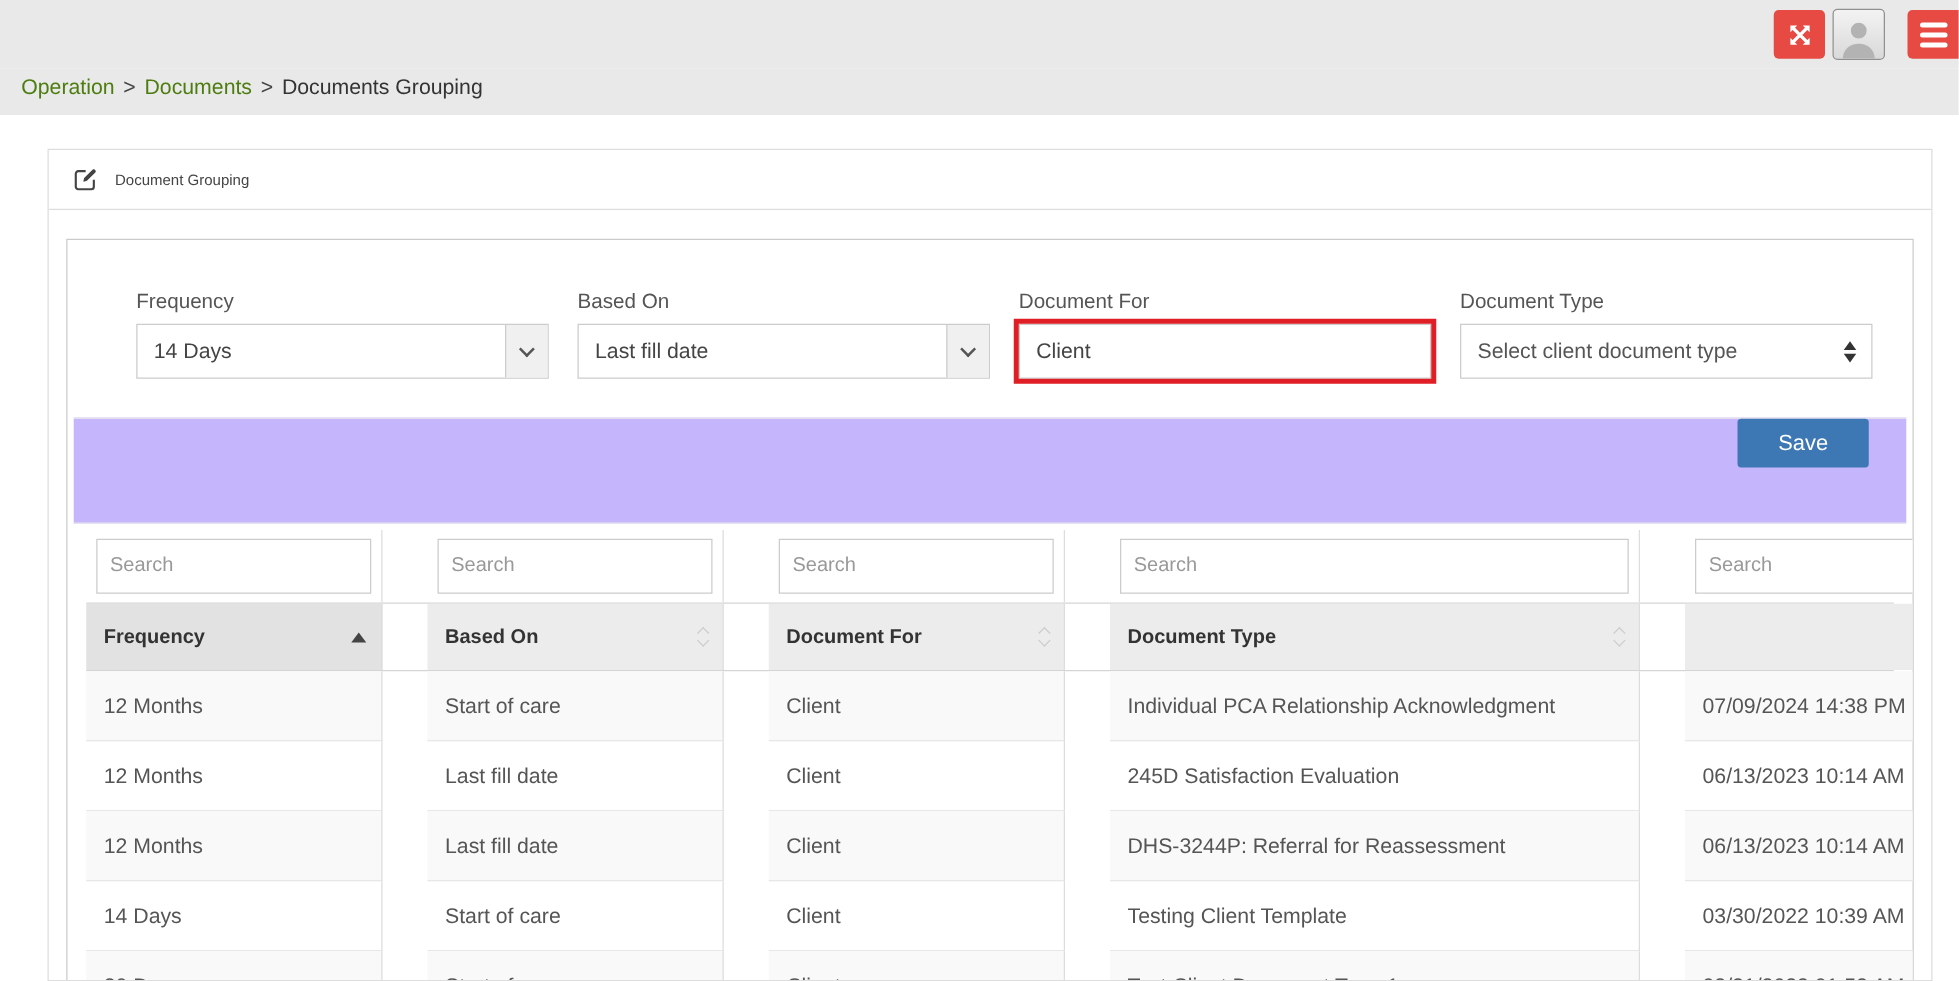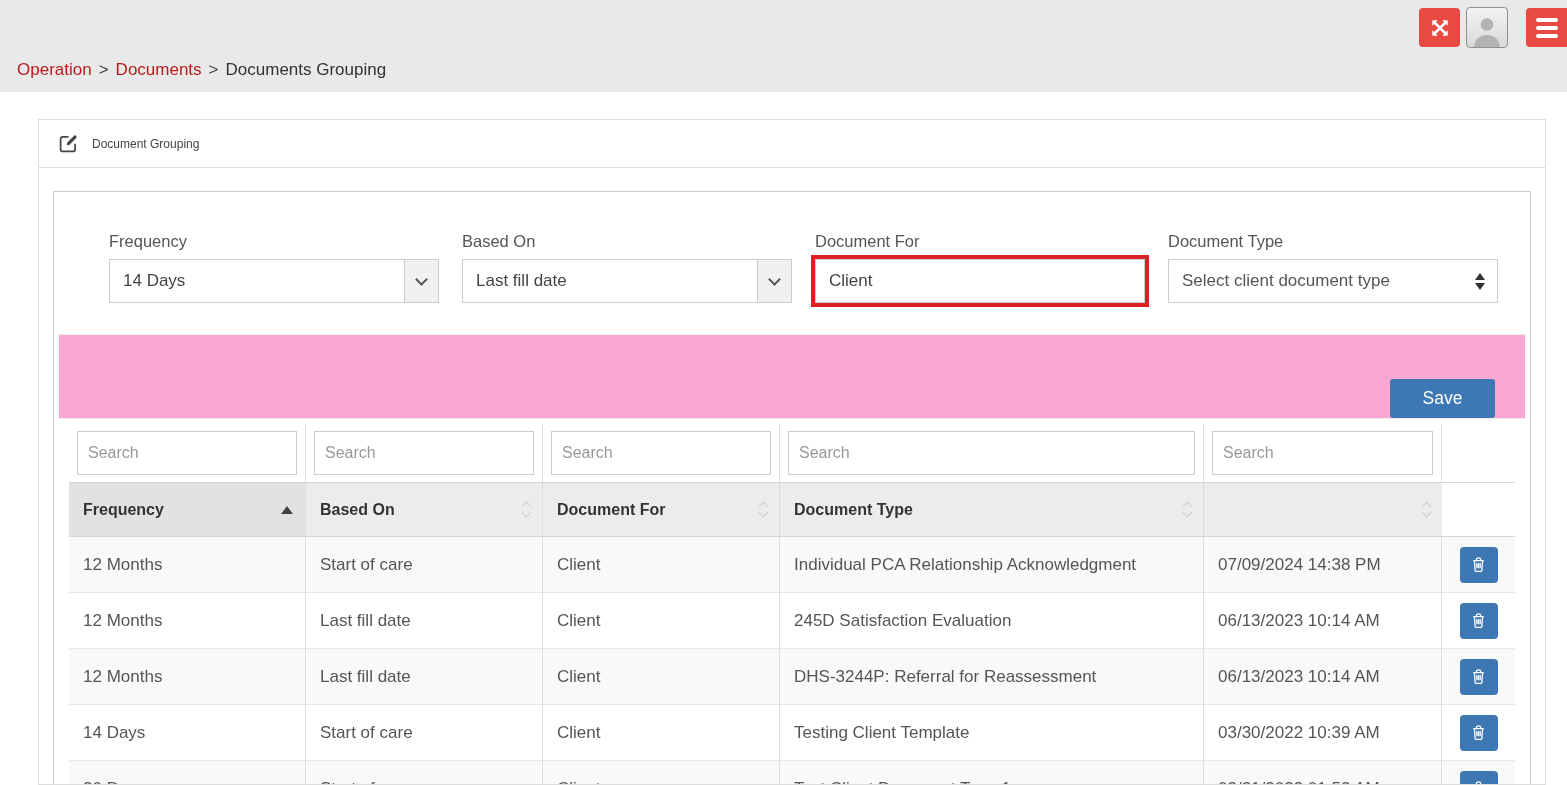--- a/index.html
+++ b/index.html
@@ -17,21 +17,21 @@
   .avatar { width:42px; height:41px; border:1px solid #909090; border-radius:4px;
     background:linear-gradient(#f3f3f3,#d9d9d9); margin:0 0 0 6px; display:flex;
     align-items:flex-end; justify-content:center; overflow:hidden; }
   .hamburger { margin-left:18px; border-radius:4px 0 0 4px; }
   .bars i { display:block; width:22px; height:4px; background:#fff; border-radius:2px;
     margin:4px 0; }
 
   
   .breadcrumb { background:#e9e9e9; height:37px; display:flex; align-items:center;
     padding:0 0 8px 17px; font-size:17px; }
-  .crumb-link { color:#b91c1c; text-decoration:none; cursor:pointer; }
+  .crumb-link { color:#4d7c0f; text-decoration:none; cursor:pointer; }
   .crumb-sep { color:#444; margin:0 7px; }
   .crumb-current { color:#333; }
 
   
   .card { margin:27px 21px 0 38px; background:#fff; border:1px solid #ddd;
     height:666px; overflow:hidden; }
   .card-header { height:48px; border-bottom:1px solid #ddd; display:flex;
     align-items:center; padding-left:19px; color:#444; font-size:12px; }
   .card-header .ico { margin-right:13px; display:flex; }
 
@@ -49,29 +49,29 @@
   .chev-down { width:9px; height:9px; border-right:2px solid #555; border-bottom:2px solid #555;
     transform:rotate(45deg); margin-top:-4px; }
   .highlight-red { outline:4px solid #e01e25; outline-offset:0; }
   .spin-arrows { display:flex; flex-direction:column; gap:3px; margin-right:12px; }
   .tri-up-s { width:0; height:0; border-left:5px solid transparent; border-right:5px solid transparent;
     border-bottom:7px solid #333; }
   .tri-down-s { width:0; height:0; border-left:5px solid transparent; border-right:5px solid transparent;
     border-top:7px solid #333; }
 
   
-  .save-band { margin:31px 5px 2px 5px; height:85px; background:#f9a8d4;
+  .save-band { margin:31px 5px 2px 5px; height:85px; background:#c4b5fd;
     border-top:1px solid #ececec; border-bottom:1px solid #ececec;
-    display:flex; align-items:flex-end; justify-content:flex-end; padding-right:30px; }
+    display:flex; align-items:flex-start; justify-content:flex-end; padding-right:30px; }
   .save-btn { width:105px; height:39px; background:#3d78b5; color:#fff; border:none;
     border-radius:3px; font-size:17.5px; cursor:pointer; font-family:"Liberation Sans", sans-serif; }
 
   
   .grid { --cols:237px 237px 237px 424px 238px 1fr; margin:5px 15px 0 15px; }
-  .t-row { display:grid; grid-template-columns:var(--cols); }
+  .t-row { display:grid; grid-template-columns:var(--cols);gap:36px; }
   .t-cell { border-right:1px solid #ddd; }
   .t-cell:last-child { border-right:none; }
 
   .search-row .t-cell { height:58px; display:flex; align-items:center; padding:0 8px; }
   .search-input { width:100%; height:44px; border:1px solid #ccc; font-size:16px;
     padding:0 10px; color:#444; outline:none; font-family:"Liberation Sans", sans-serif; }
   .search-input::placeholder { color:#999; }
 
   .head-row { border-top:1px solid #d5d5d5; border-bottom:1px solid #d5d5d5; }
   .head-row .t-cell { height:53px; background:#ececec; display:flex; align-items:center;

